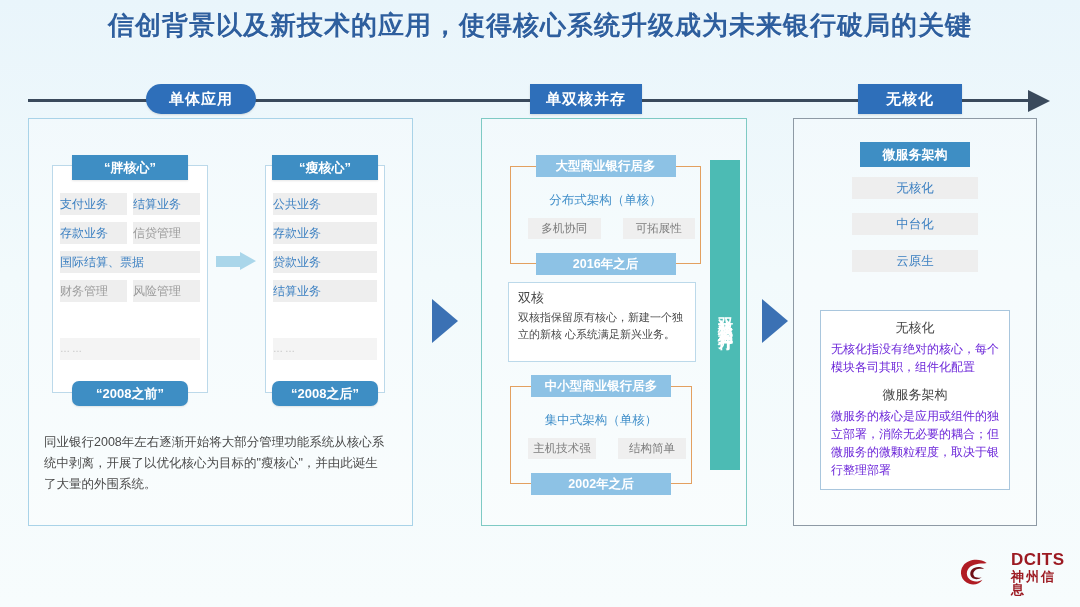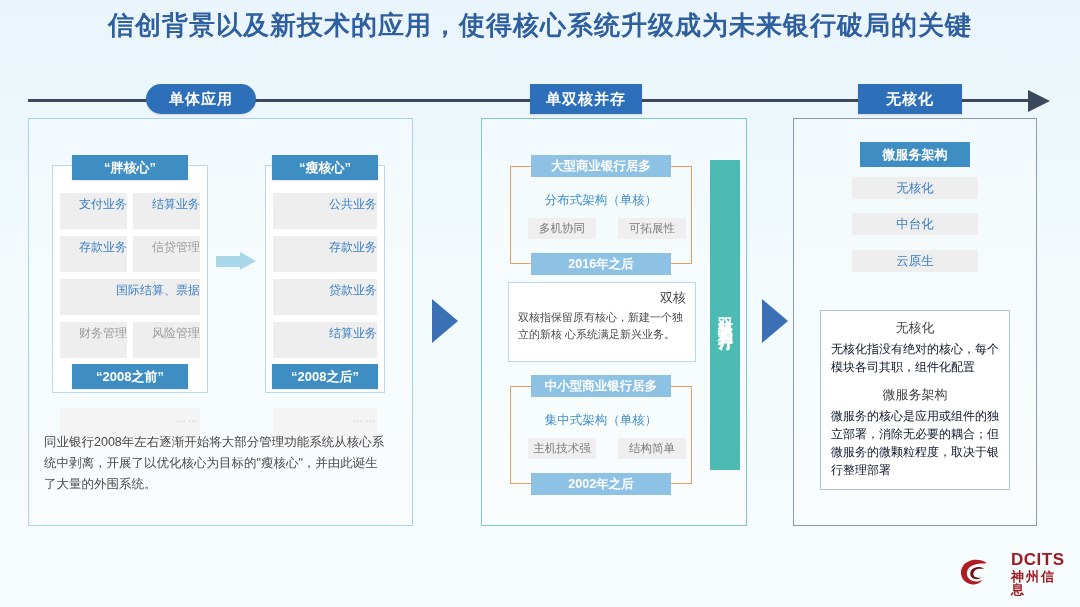--- a/index.html
+++ b/index.html
@@ -55,63 +55,63 @@
   .core-col{position:absolute;top:155px;}
   .core-col.left{left:52px;width:156px;}
   .core-col.right{left:265px;width:120px;}
   .core-frame{position:absolute;left:0;top:10px;width:100%;height:228px;
      border:1px solid #bcd9ea;box-sizing:border-box;background:#fff;}
   .core-cap{position:absolute;left:50%;transform:translateX(-50%);
      background:#3e8ec4;color:#fff;font-size:13px;font-weight:bold;
      text-align:center;line-height:25px;height:25px;z-index:3;
      box-shadow:0 1px 2px rgba(0,0,0,.10);}
   .core-cap.top{top:0;}
-  .core-cap.bot{top:209px;}
+  .core-cap.bot{top:226px;border-radius:7px;}
   .core-col.left .core-cap{width:116px;}
   .core-col.right .core-cap{width:106px;}
 
   .pill-wrap{position:absolute;left:8px;top:38px;right:8px;}
   .pill-row{display:flex;gap:6px;margin-bottom:7px;}
-  .pill{flex:1;background:#eeeeee;height:36px;line-height:22px;
-    text-align:right;font-size:12px;color:#9b9b9b;white-space:nowrap;}
+  .pill{flex:1;background:#eeeeee;height:22px;line-height:22px;
+    text-align:left;font-size:12px;color:#9b9b9b;white-space:nowrap;}
   .pill.blue{color:#3a7fc1;}
   .pill.blank{background:#f4f4f4;color:#c3c3c3;letter-spacing:2px;font-size:10px;}
   .pill.spacer{background:transparent;}
 
   .mini-arrow{position:absolute;left:216px;top:252px;width:42px;height:18px;}
   .mini-arrow .shaft{position:absolute;left:0;top:4px;width:26px;height:11px;background:#aad6ea;}
   .mini-arrow .head{position:absolute;left:24px;top:0;width:0;height:0;
      border-top:9px solid transparent;border-bottom:9px solid transparent;
      border-left:16px solid #aad6ea;}
 
   .note{
     position:absolute;left:44px;top:432px;width:344px;
     font-size:12.5px;line-height:21px;color:#4a4a4a;
   }
 
   
   .or-block{position:absolute;width:182px;}
-  .or-block.b1{left:510px;top:166px;height:98px;}
+  .or-block.b1{left:510px;top:166px;height:98px;padding-left:9px;}
   .or-block.b2{left:510px;top:386px;height:98px;}
   .or-frame{position:absolute;left:0;top:0;width:100%;height:100%;
     border:1px solid #e3a060;box-sizing:border-box;}
   .or-cap{position:absolute;left:50%;transform:translateX(-50%);
     width:140px;height:22px;line-height:22px;text-align:center;
     background:#8dc2e5;color:#fff;font-size:12.5px;font-weight:bold;z-index:3;}
   .or-cap.top{top:-11px;}
   .or-cap.bot{top:87px;}
   .or-sub{position:absolute;left:0;top:26px;width:100%;text-align:center;
     font-size:12.5px;color:#3f8ec9;}
   .or-tags{position:absolute;left:6px;top:52px;right:6px;display:flex;gap:10px;}
   .or-tags .tag{flex:1;background:#efefef;height:21px;line-height:21px;
     text-align:center;font-size:11.5px;color:#7d7d7d;margin-left:12px;}
 
   .mid-card{position:absolute;left:508px;top:282px;width:188px;height:80px;
     background:#fff;border:1px solid #bcd9ea;box-sizing:border-box;padding:6px 9px;}
-  .mid-card .hd{text-align:right;font-size:13px;color:#444;margin-bottom:2px;}
+  .mid-card .hd{text-align:left;font-size:13px;color:#444;margin-bottom:2px;}
   .mid-card .bd{font-size:11px;line-height:17px;color:#4a4a4a;}
 
   .teal-bar{position:absolute;left:710px;top:160px;width:30px;height:310px;
     background:#4cbbb4;color:#fff;font-size:15px;font-weight:bold;
     display:flex;align-items:center;justify-content:center;
     writing-mode:vertical-rl;letter-spacing:3px;}
 
   
   .p3-cap{position:absolute;left:860px;top:142px;width:110px;height:25px;
     line-height:25px;text-align:center;background:#3e8ec4;color:#fff;
@@ -119,21 +119,21 @@
   .p3-pill{position:absolute;left:852px;width:126px;height:22px;line-height:22px;
     text-align:center;background:#eeeeee;font-size:12.5px;color:#3a7fc1;}
   .p3-pill.i0{top:177px;}
   .p3-pill.i1{top:213px;}
   .p3-pill.i2{top:250px;}
 
   .p3-card{position:absolute;left:820px;top:310px;width:190px;height:180px;
     background:#fff;border:1px solid #a9c6dd;box-sizing:border-box;padding:8px 10px;}
   .p3-card .hd{text-align:center;font-size:13px;color:#444;margin-bottom:3px;}
   .p3-card .hd2{text-align:center;font-size:13px;color:#444;margin:10px 0 3px;}
-  .p3-card .bd{font-size:12px;line-height:18px;color:#0f172a;}
+  .p3-card .bd{font-size:12px;line-height:18px;color:#6d28d9;}
 
   
   .logo{position:absolute;left:958px;top:551px;width:112px;height:44px;
     display:flex;align-items:center;gap:19px;}
   .logo .mark{width:34px;height:30px;flex:0 0 34px;}
   .logo .txt{line-height:1;}
   .logo .en{font-size:17px;font-weight:bold;color:#9c1a22;letter-spacing:.5px;}
   .logo .cn{font-size:13px;font-weight:bold;color:#9c1a22;letter-spacing:2px;margin-top:2px;}
 </style>
 </head>

